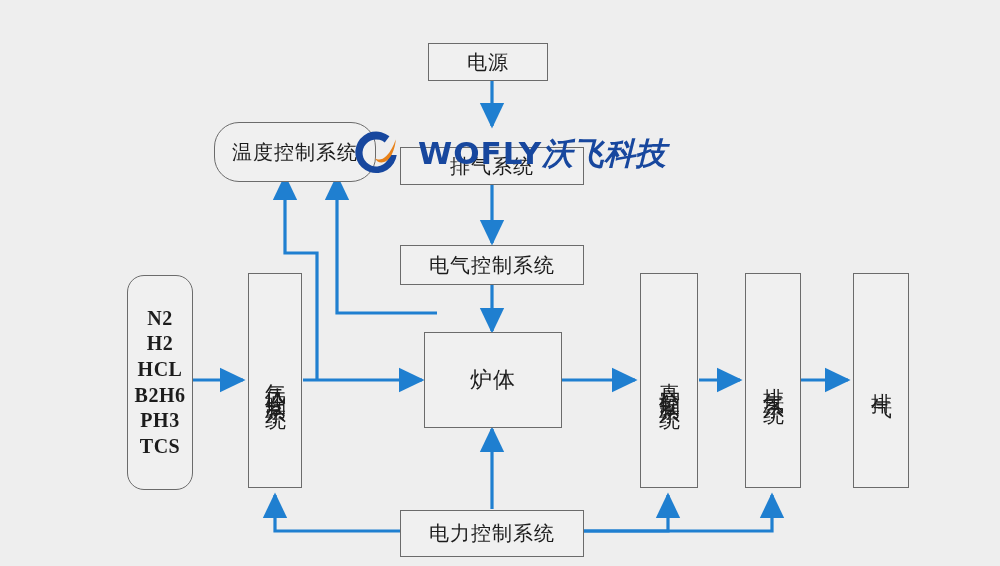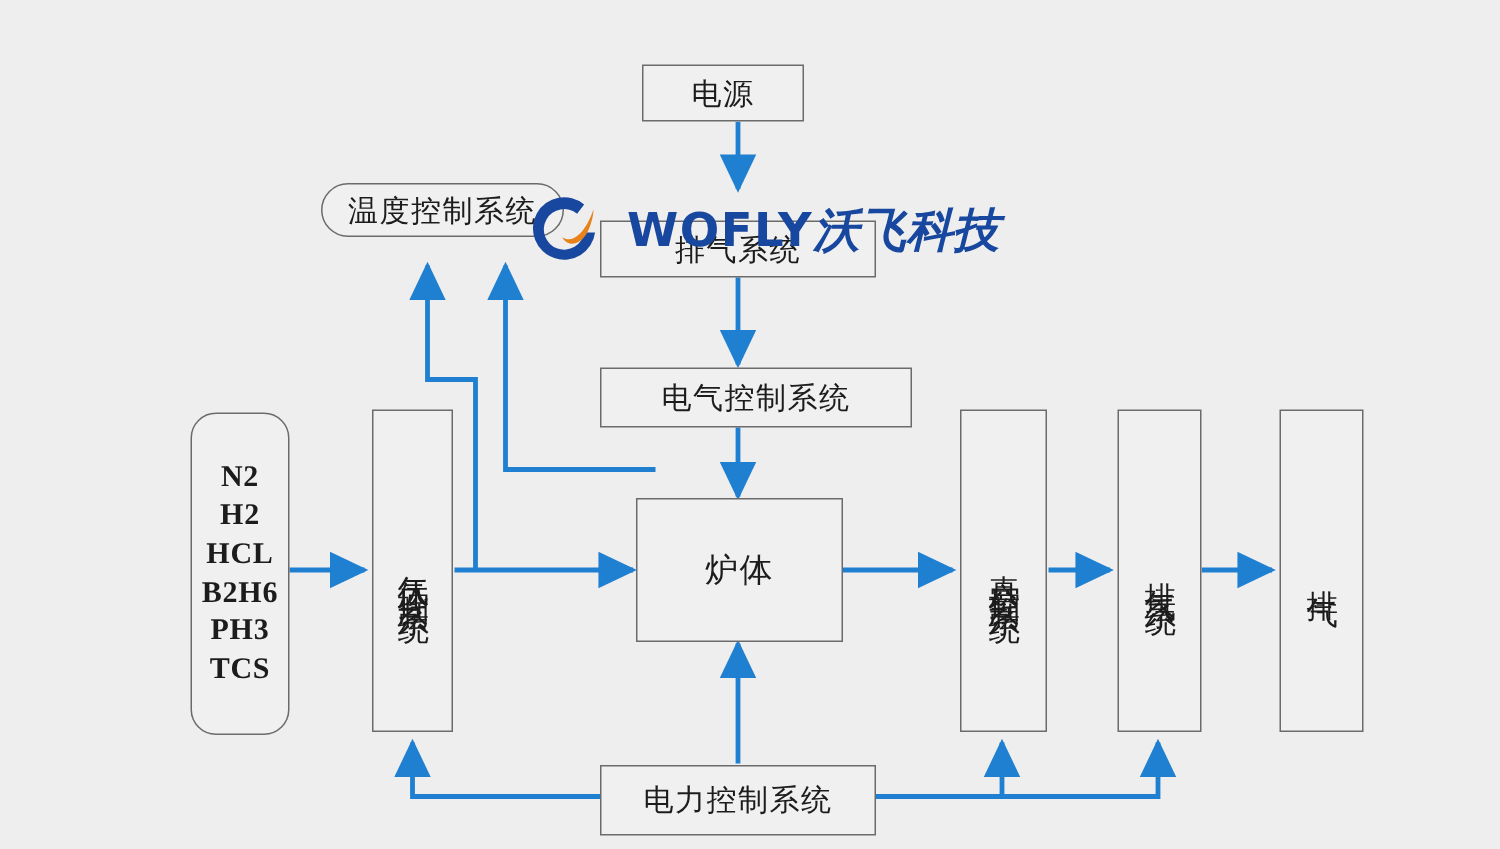--- a/index.html
+++ b/index.html
@@ -140,33 +140,33 @@
       <path d="M492,509 L492,429" marker-end="url(#ar)"></path>
 
       <path d="M400,531 L275,531 L275,495" marker-end="url(#ar)"></path>
 
       <path d="M584,531 L668,531 L668,495" marker-end="url(#ar)"></path>
 
       <path d="M584,531 L772,531 L772,495" marker-end="url(#ar)"></path>
     </g>
   </svg>
 
-  <div class="box box-h" style="left:428px; top:43px; width:108px; height:38px;">
+  <div class="box box-h" style="left:428px; top:43px; width:120px; height:38px;">
     <span>电源</span>
   </div>
 
   <div class="box box-h" style="left:400px; top:147px; width:184px; height:38px;">
     <span>排气系统</span>
   </div>
 
-  <div class="box box-h" style="left:400px; top:245px; width:208px; height:40px;">
+  <div class="box box-h" style="left:400px; top:245px; width:184px; height:40px;">
     <span>电气控制系统</span>
   </div>
 
-  <div class="box box-h" style="left:214px; top:122px; width:162px; height:36px;border-radius:25px;">
+  <div class="box box-h" style="left:214px; top:122px; width:162px; height:60px;border-radius:25px;">
     <span>温度控制系统</span>
   </div>
 
   <div class="box box-h" style="left:424px; top:332px; width:138px; height:96px; font-size:22px;">
     <span>炉体</span>
   </div>
 
   <div class="box box-h" style="left:400px; top:510px; width:184px; height:47px;">
     <span>电力控制系统</span>
   </div>

